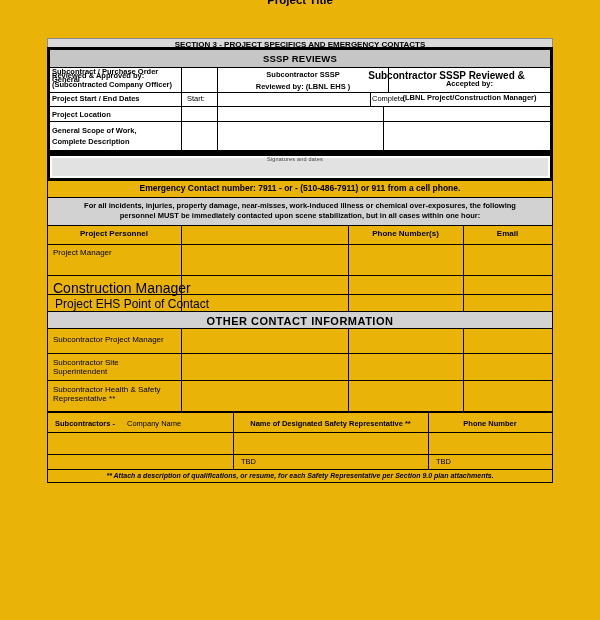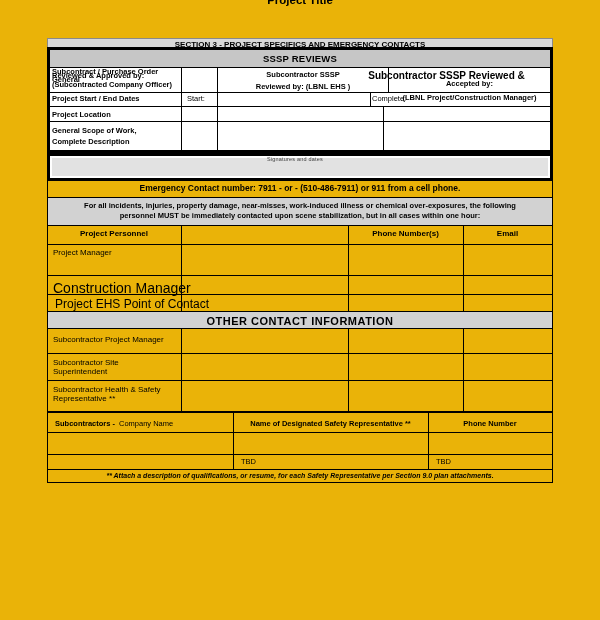--- a/index.html
+++ b/index.html
@@ -106,21 +106,21 @@
   <div class="t" style="left:53px;top:395px;font-size:8px">Representative **</div>
 
   <i class="vl" style="left:47px;top:413px;height:69px"></i>
   <i class="vl" style="left:552px;top:413px;height:69px"></i>
   <i class="vl" style="left:233px;top:413px;height:56px"></i>
   <i class="vl" style="left:428px;top:413px;height:56px"></i>
   <i class="hl" style="left:47px;top:432px;width:506px"></i>
   <i class="hl" style="left:47px;top:454px;width:506px"></i>
   <i class="hl" style="left:47px;top:469px;width:506px"></i>
   <i class="hl" style="left:47px;top:482px;width:506px"></i>
-  <div class="t" style="left:55px;top:420px;font-size:7.5px"><b>Subcontractors -</b><span style="margin-left:4px">Company Name</span></div>
+  <div class="t" style="left:55px;top:420px;font-size:7.5px"><b>Subcontractors -</b><span style="margin-left:12px">Company Name</span></div>
   <div class="t b ctr" style="left:233px;top:420px;width:195px;font-size:7.5px">Name of Designated Safety Representative **</div>
   <div class="t b ctr" style="left:428px;top:420px;width:124px;font-size:7.5px">Phone Number</div>
   <div class="t" style="left:241px;top:458px;font-size:7.5px">TBD</div>
   <div class="t" style="left:436px;top:458px;font-size:7.5px">TBD</div>
   <div class="t b i ctr" style="left:47px;top:472px;width:506px;font-size:7px">** Attach a description of qualifications, or resume, for each Safety Representative per Section 9.0 plan attachments.</div>
 
   <div class="hs" style="left:218px;top:93px;width:151px;height:12px"></div>
   <div class="hs" style="left:218px;top:107px;width:164px;height:13px"></div>
   <div class="hs" style="left:384px;top:107px;width:167px;height:13px"></div>
   <div class="hs" style="left:218px;top:122px;width:164px;height:27px"></div>

